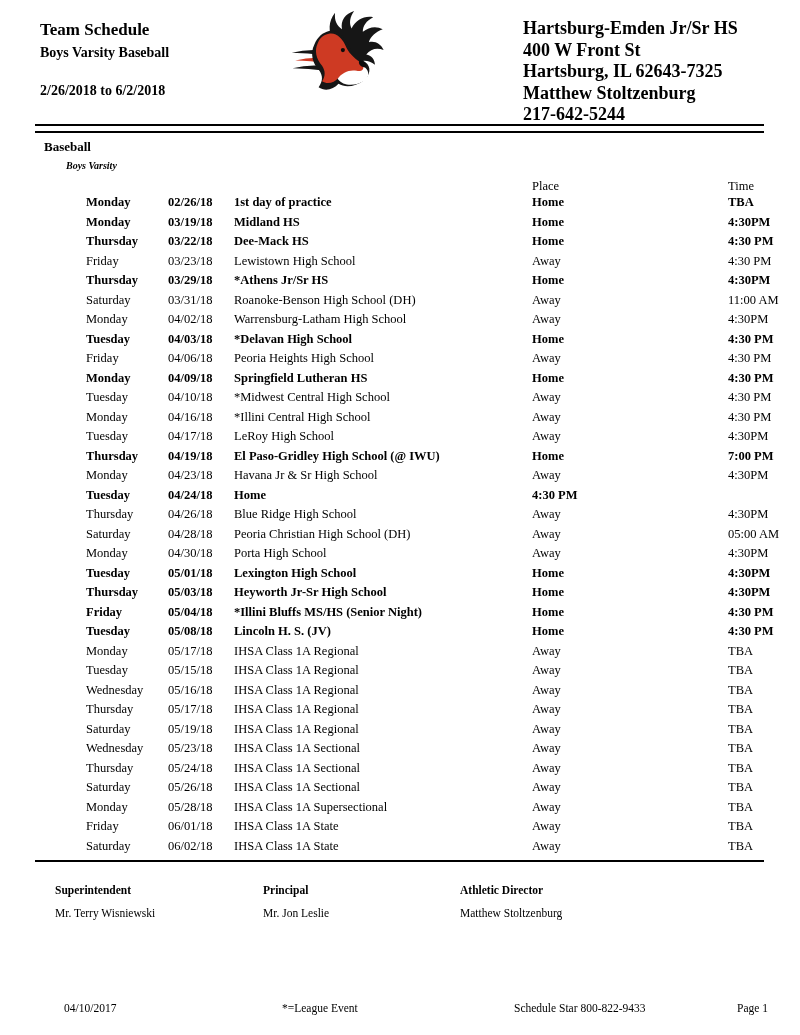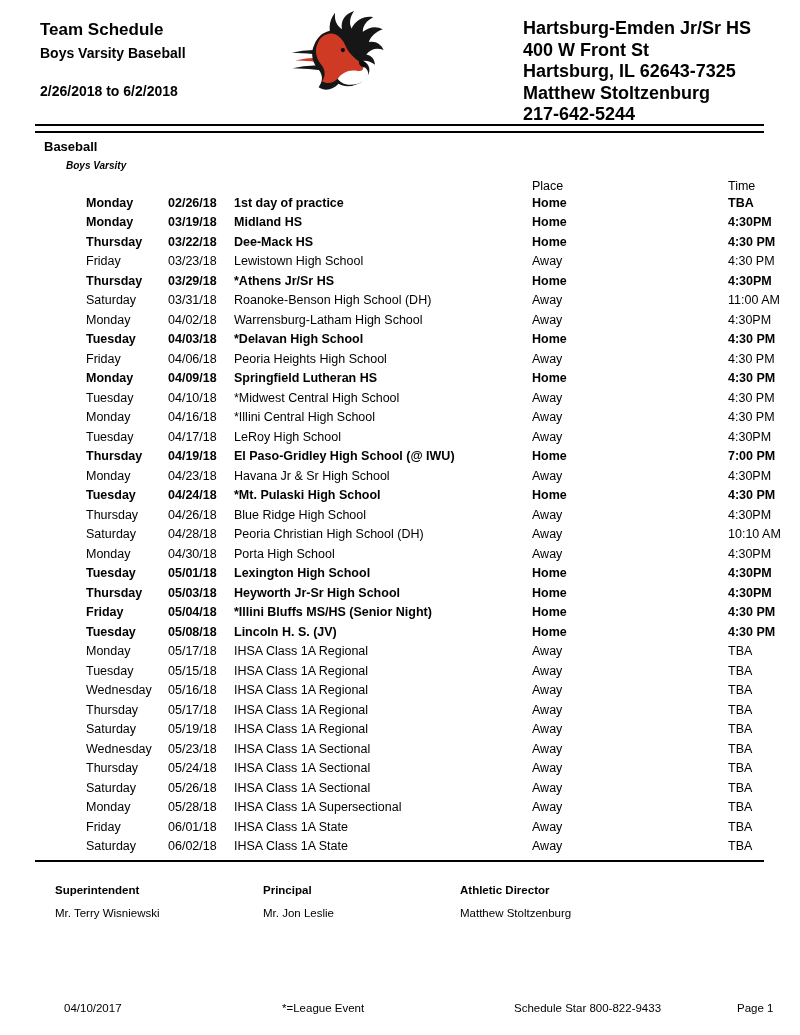--- a/index.html
+++ b/index.html
@@ -1,21 +1,21 @@
 <!DOCTYPE html>
 <html><head>
 <meta charset="utf-8">
 <style>
   html,body{margin:0;padding:0;background:#ffffff;}
   .page{
     position:relative;
     width:800px;
     height:1035px;
     background:#ffffff;
-    font-family:Liberation Sans, sans-serif;
+    font-family:Liberation Serif, serif;
     color:#000;
     overflow:hidden;
   }
   .nowrap{white-space:nowrap;}
 
   
   .hdr-left{position:absolute;top:20px;left:40px;}
   .hdr-title{font-size:17px;font-weight:700;}
   .hdr-sub{font-size:14px;font-weight:700;margin-top:5px;}
   .hdr-range{font-size:14px;font-weight:700;margin-top:22px;}
@@ -216,37 +216,36 @@
       <div class="row grid-row">
         <div class="cell c-day">Monday</div>
         <div class="cell c-date">04/23/18</div>
         <div class="cell c-event">Havana Jr &amp; Sr High School</div>
         <div class="cell c-place">Away</div>
         <div class="cell c-time">4:30PM</div>
       </div>
       <div class="row grid-row bold">
         <div class="cell c-day">Tuesday</div>
         <div class="cell c-date">04/24/18</div>
-        <div class="cell c-event">*Mt. Pulaski High School</div>
         <div class="cell c-place">Home</div>
         <div class="cell c-time">4:30 PM</div>
       </div>
       <div class="row grid-row">
         <div class="cell c-day">Thursday</div>
         <div class="cell c-date">04/26/18</div>
         <div class="cell c-event">Blue Ridge High School</div>
         <div class="cell c-place">Away</div>
         <div class="cell c-time">4:30PM</div>
       </div>
       <div class="row grid-row">
         <div class="cell c-day">Saturday</div>
         <div class="cell c-date">04/28/18</div>
         <div class="cell c-event">Peoria Christian High School (DH)</div>
         <div class="cell c-place">Away</div>
-        <div class="cell c-time">10:10 AM</div>
+        <div class="cell c-time">05:00 AM</div>
       </div>
       <div class="row grid-row">
         <div class="cell c-day">Monday</div>
         <div class="cell c-date">04/30/18</div>
         <div class="cell c-event">Porta High School</div>
         <div class="cell c-place">Away</div>
         <div class="cell c-time">4:30PM</div>
       </div>
       <div class="row grid-row bold">
         <div class="cell c-day">Tuesday</div>

